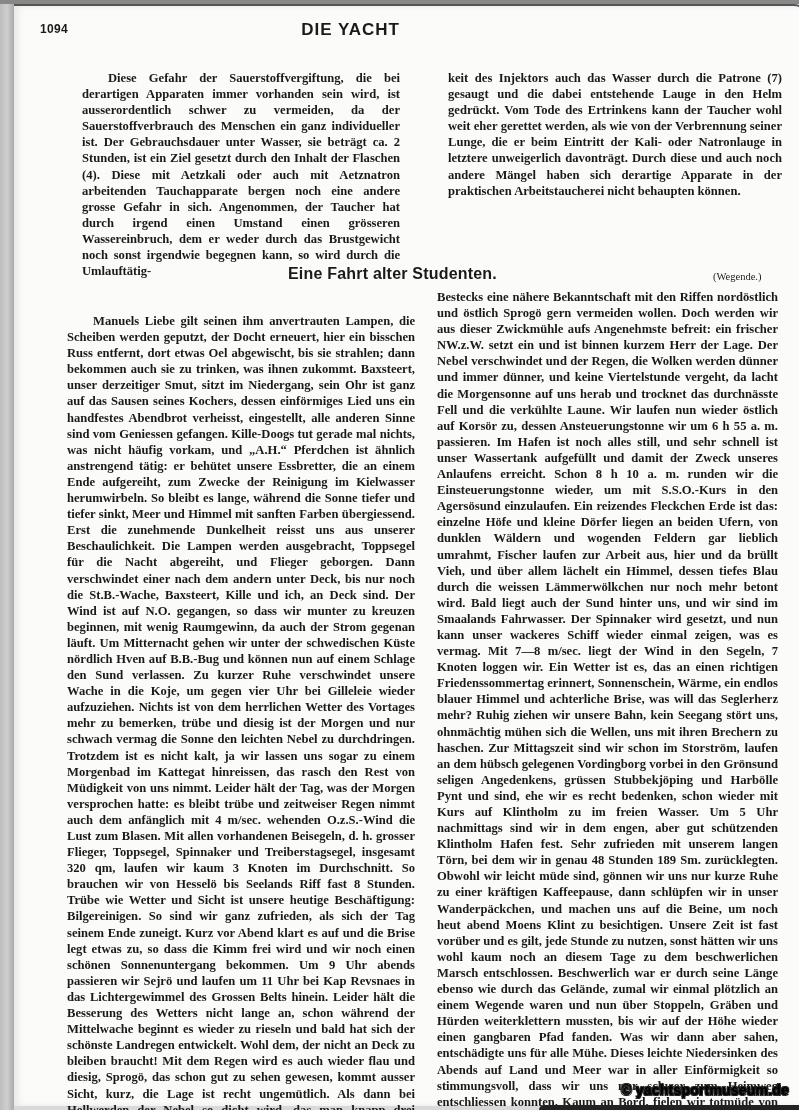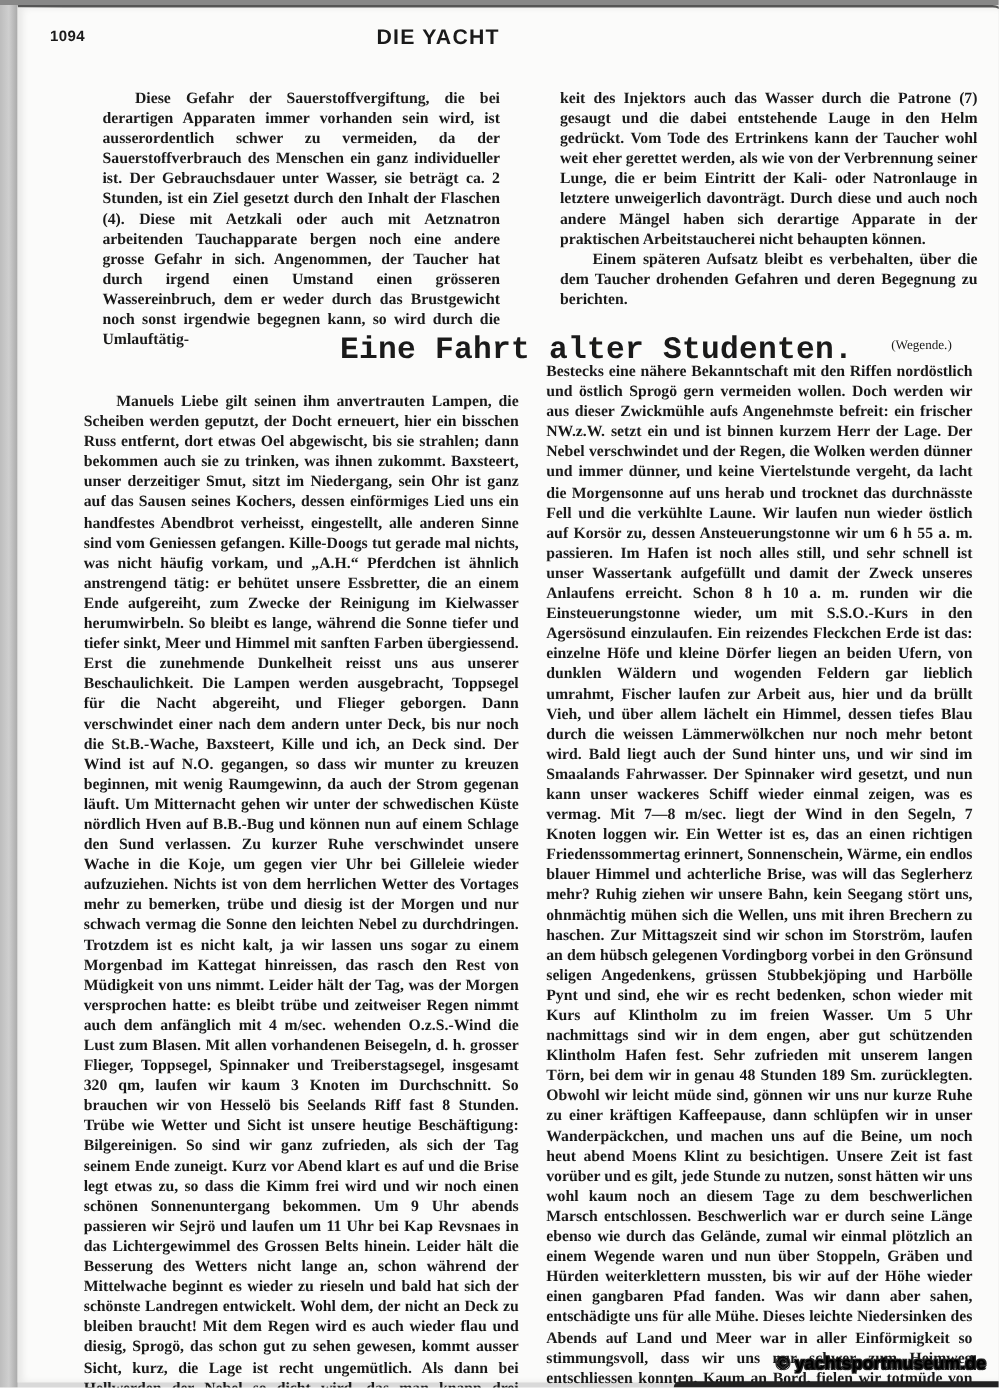--- a/index.html
+++ b/index.html
@@ -45,23 +45,23 @@
     font-size: 12.6px; line-height: 16.1px;
     text-align: justify;
   }
   .col p { margin: 0; font-weight: bold; }
   .col p.indent { text-indent: 26px; }
   .col-top-left { left: 82px; top: 70px; width: 318px; }
   .col-top-right { left: 432px; top: 70px; width: 334px; margin-left: 16px; }
   .col-main-left { left: 67px; top: 313px; width: 348px; }
   .col-main-right { left: 437px; top: 289px; width: 341px; }
   .article-title {
-    position: absolute; left: 272px; top: 265px;
-    font-family: Liberation Mono, monospace;
-    font-weight: bold; font-size: 25px; letter-spacing: 0.2px;
+    position: absolute; left: 288px; top: 265px;
+    font-family: Liberation Sans, sans-serif;
+    font-weight: bold; font-size: 16px; letter-spacing: 0.2px;
   }
   .article-note {
     position: absolute; left: 713px; top: 271px;
     font-size: 10.5px;
   }
   .watermark {
     position: absolute; right: 10px; bottom: 12px;
     font-family: "Liberation Sans", "DejaVu Sans", sans-serif;
     font-weight: bold; font-size: 14px;
     color: #000000;
@@ -79,21 +79,20 @@
 
 <div class="page-number">1094</div>
 <div class="running-head">DIE YACHT</div>
 
 <div class="col col-top-left">
   <p class="indent">Diese Gefahr der Sauerstoffvergiftung, die bei derartigen Apparaten immer vorhanden sein wird, ist ausserordentlich schwer zu vermeiden, da der Sauerstoffverbrauch des Menschen ein ganz individueller ist. Der Gebrauchsdauer unter Wasser, sie beträgt ca. 2 Stunden, ist ein Ziel gesetzt durch den Inhalt der Flaschen (4). Diese mit Aetzkali oder auch mit Aetznatron arbeitenden Tauchapparate bergen noch eine andere grosse Gefahr in sich. Angenommen, der Taucher hat durch irgend einen Umstand einen grösseren Wassereinbruch, dem er weder durch das Brustgewicht noch sonst irgendwie begegnen kann, so wird durch die Umlauftätig-</p>
 </div>
 
 <div class="col col-top-right">
   <p>keit des Injektors auch das Wasser durch die Patrone (7) gesaugt und die dabei entstehende Lauge in den Helm gedrückt. Vom Tode des Ertrinkens kann der Taucher wohl weit eher gerettet werden, als wie von der Verbrennung seiner Lunge, die er beim Eintritt der Kali- oder Natronlauge in letztere unweigerlich davonträgt. Durch diese und auch noch andere Mängel haben sich derartige Apparate in der praktischen Arbeitstaucherei nicht behaupten können.</p>
-  <p class="indent">Einem späteren Aufsatz bleibt es verbehalten, über die dem Taucher drohenden Gefahren und deren Begegnung zu berichten.</p>
 </div>
 
 <div class="article-title">Eine Fahrt alter Studenten.</div>
 <div class="article-note">(Wegende.)</div>
 
 <div class="col col-main-left">
   <p class="indent">Manuels Liebe gilt seinen ihm anvertrauten Lampen, die Scheiben werden geputzt, der Docht erneuert, hier ein bisschen Russ entfernt, dort etwas Oel abgewischt, bis sie strahlen; dann bekommen auch sie zu trinken, was ihnen zukommt. Baxsteert, unser derzeitiger Smut, sitzt im Niedergang, sein Ohr ist ganz auf das Sausen seines Kochers, dessen einförmiges Lied uns ein handfestes Abendbrot verheisst, eingestellt, alle anderen Sinne sind vom Geniessen gefangen. Kille-Doogs tut gerade mal nichts, was nicht häufig vorkam, und „A.H.“ Pferdchen ist ähnlich anstrengend tätig: er behütet unsere Essbretter, die an einem Ende aufgereiht, zum Zwecke der Reinigung im Kielwasser herumwirbeln. So bleibt es lange, während die Sonne tiefer und tiefer sinkt, Meer und Himmel mit sanften Farben übergiessend. Erst die zunehmende Dunkelheit reisst uns aus unserer Beschaulichkeit. Die Lampen werden ausgebracht, Toppsegel für die Nacht abgereiht, und Flieger geborgen. Dann verschwindet einer nach dem andern unter Deck, bis nur noch die St.B.-Wache, Baxsteert, Kille und ich, an Deck sind. Der Wind ist auf N.O. gegangen, so dass wir munter zu kreuzen beginnen, mit wenig Raumgewinn, da auch der Strom gegenan läuft. Um Mitternacht gehen wir unter der schwedischen Küste nördlich Hven auf B.B.-Bug und können nun auf einem Schlage den Sund verlassen. Zu kurzer Ruhe verschwindet unsere Wache in die Koje, um gegen vier Uhr bei Gilleleie wieder aufzuziehen. Nichts ist von dem herrlichen Wetter des Vortages mehr zu bemerken, trübe und diesig ist der Morgen und nur schwach vermag die Sonne den leichten Nebel zu durchdringen. Trotzdem ist es nicht kalt, ja wir lassen uns sogar zu einem Morgenbad im Kattegat hinreissen, das rasch den Rest von Müdigkeit von uns nimmt. Leider hält der Tag, was der Morgen versprochen hatte: es bleibt trübe und zeitweiser Regen nimmt auch dem anfänglich mit 4 m/sec. wehenden O.z.S.-Wind die Lust zum Blasen. Mit allen vorhandenen Beisegeln, d. h. grosser Flieger, Toppsegel, Spinnaker und Treiberstagsegel, insgesamt 320 qm, laufen wir kaum 3 Knoten im Durchschnitt. So brauchen wir von Hesselö bis Seelands Riff fast 8 Stunden. Trübe wie Wetter und Sicht ist unsere heutige Beschäftigung: Bilgereinigen. So sind wir ganz zufrieden, als sich der Tag seinem Ende zuneigt. Kurz vor Abend klart es auf und die Brise legt etwas zu, so dass die Kimm frei wird und wir noch einen schönen Sonnenuntergang bekommen. Um 9 Uhr abends passieren wir Sejrö und laufen um 11 Uhr bei Kap Revsnaes in das Lichtergewimmel des Grossen Belts hinein. Leider hält die Besserung des Wetters nicht lange an, schon während der Mittelwache beginnt es wieder zu rieseln und bald hat sich der schönste Landregen entwickelt. Wohl dem, der nicht an Deck zu bleiben braucht! Mit dem Regen wird es auch wieder flau und diesig, Sprogö, das schon gut zu sehen gewesen, kommt ausser Sicht, kurz, die Lage ist recht ungemütlich. Als dann bei Hellwerden der Nebel so dicht wird, das man knapp drei Kabellängen gut Sicht behält, beschliessen wir, durch die westliche, breitere Fahrrinne an Sprogö vorbeizulaufen, da wir bei der Ungenauigkeit unseres</p>
 </div>
 
 <div class="col col-main-right">

